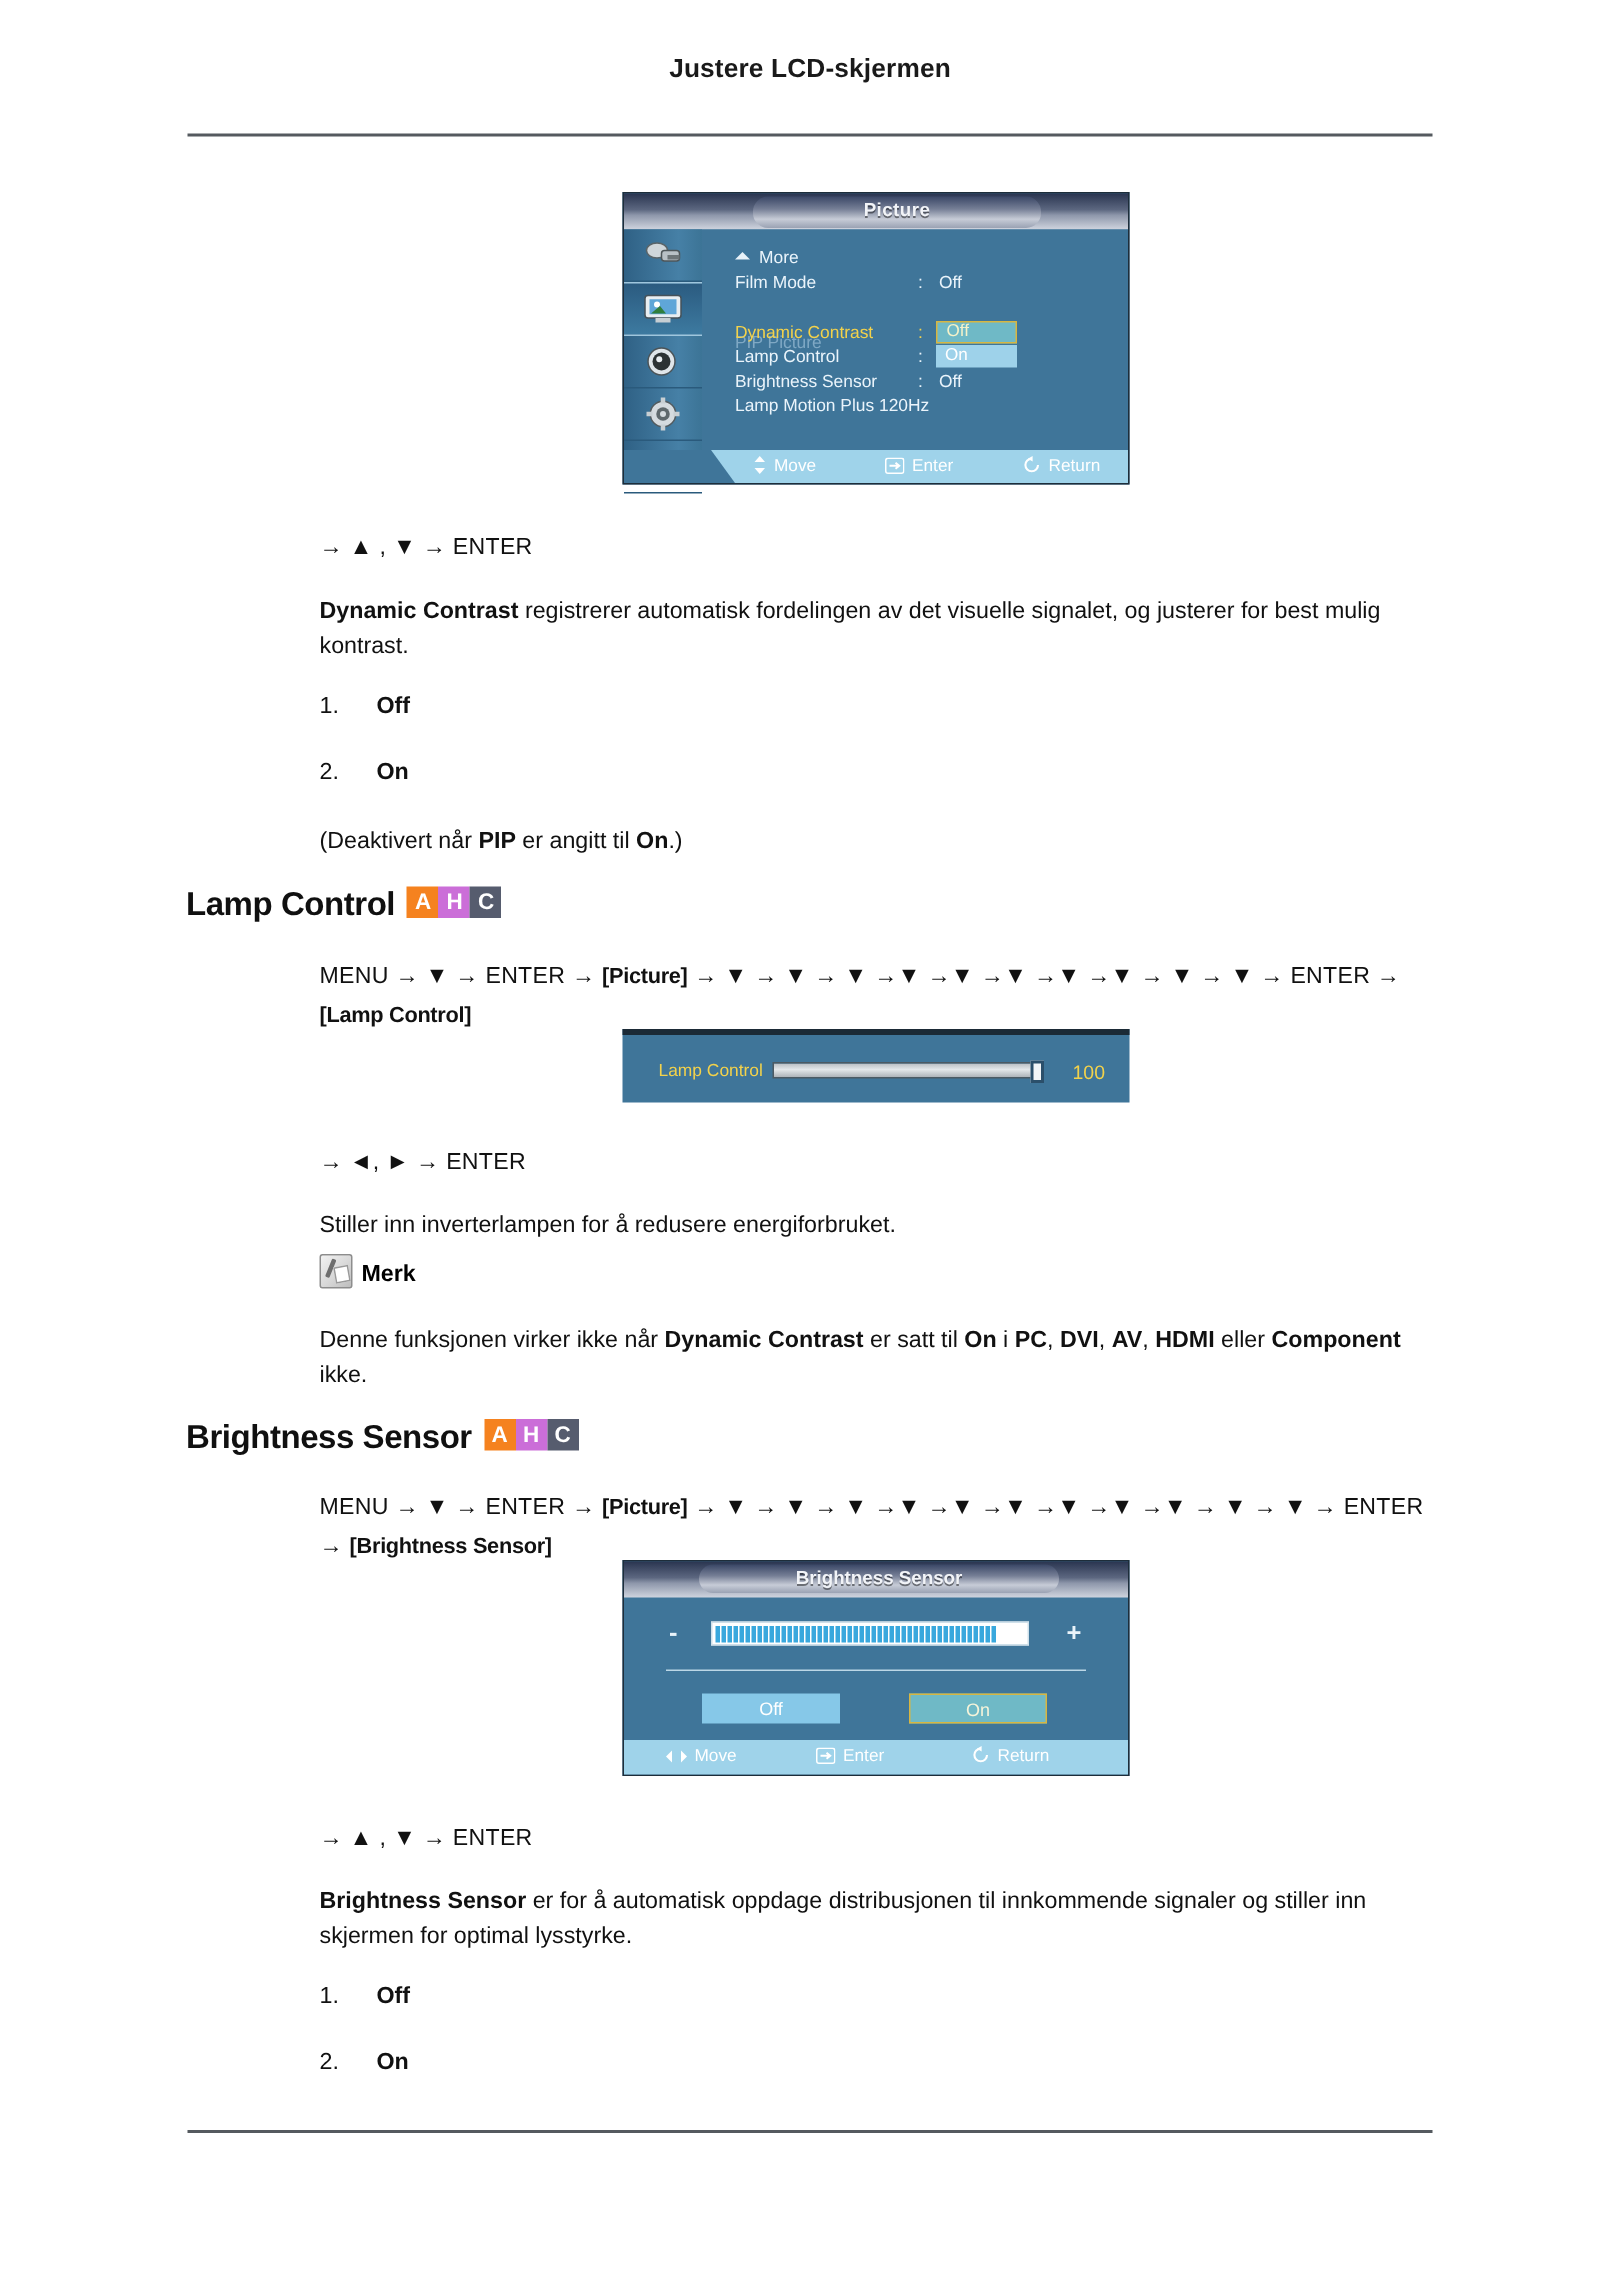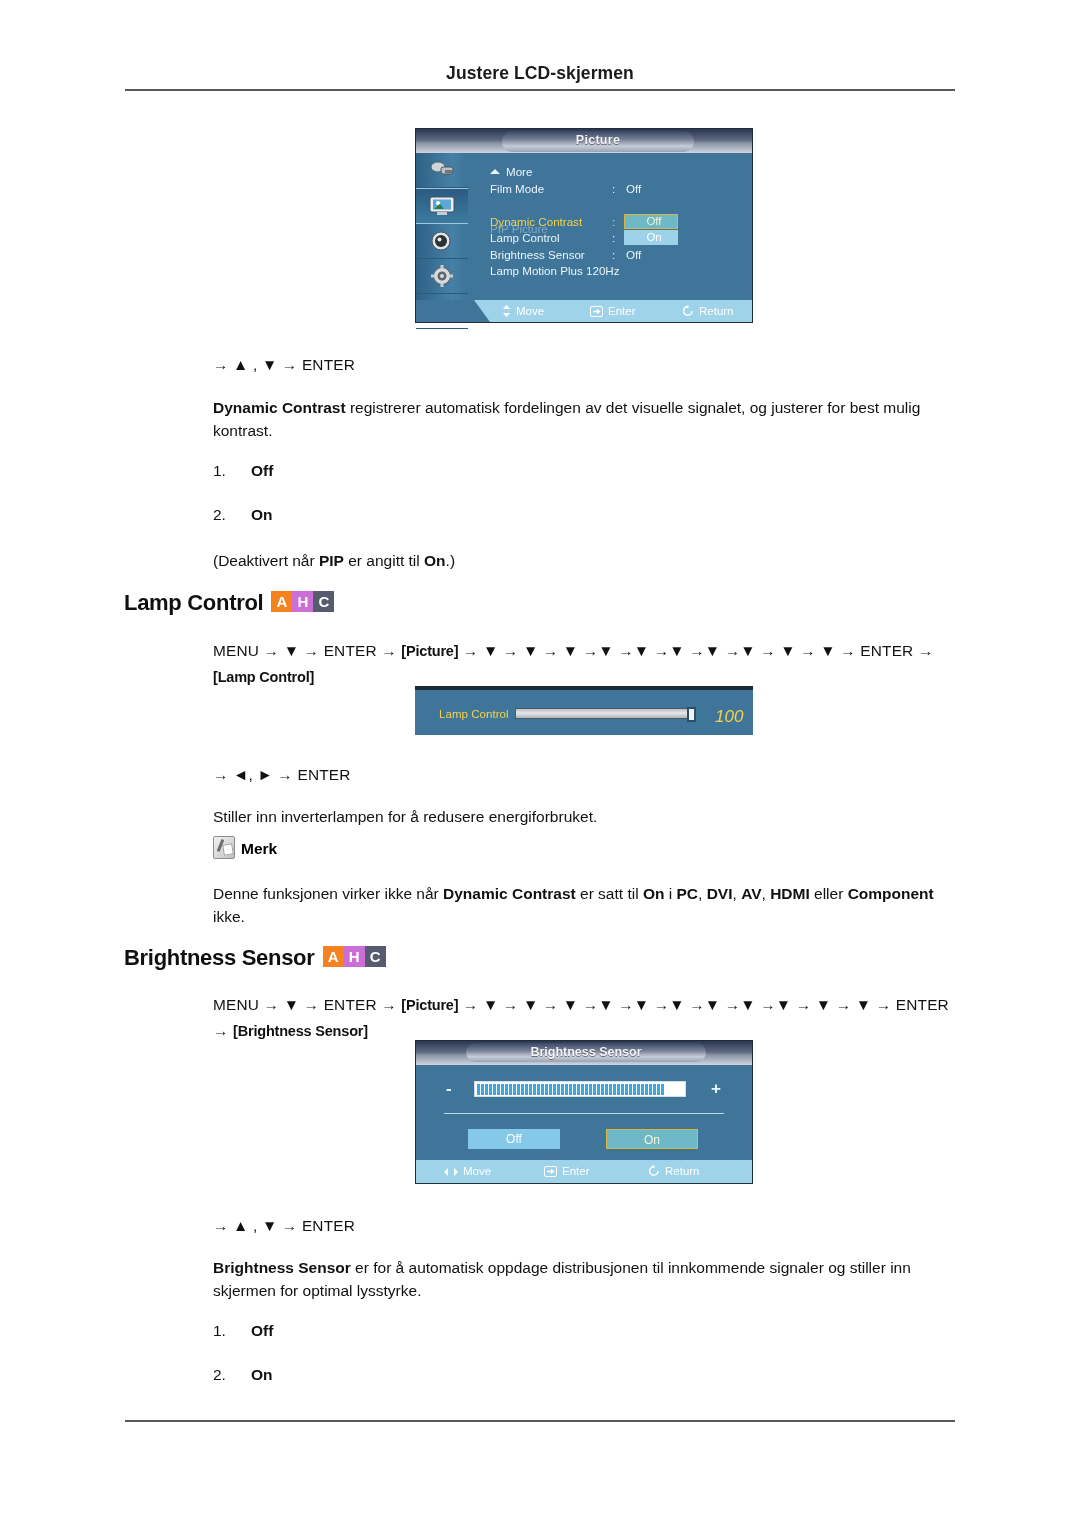--- a/index.html
+++ b/index.html
@@ -21,21 +21,21 @@
     height: 1527px;
     box-sizing: border-box;
   }
 
   
   .page-header {
     text-align: center;
     font-size: 17.5px;
     font-weight: bold;
     color: #1a1a1a;
-    padding-top: 63px;
+    padding-top: 35px;
     letter-spacing: 0.1px;
   }
   .rule {
     position: absolute;
     left: 125px;
     right: 125px;
     height: 0;
     border-top: 2px solid #555a5f;
   }
   .rule-top { top: 89px; }
@@ -189,21 +189,20 @@
   .sb-glyph {
     position: absolute;
     left: 50%; top: 50%;
     transform: translate(-50%,-50%);
     width: 28px; height: 24px;
   }
   .osd1-list {
     position: absolute;
     left: 74px; top: 12px;
     width: 244px;
-    text-align: center;
   }
   .osd-row {
     position: relative;
     height: 16.5px;
     font-size: 11.6px;
     color: #eaf4fb;
     white-space: nowrap;
   }
   .osd-row .lbl { position: absolute; left: 0; }
   .osd-row .colon { position: absolute; left: 122px; }
@@ -291,23 +290,22 @@
     position: absolute;
     right: -2px; top: -2px;
     width: 9px; height: 15px;
     background: #f2f5f7;
     border: 2px solid #2b4f6a;
     box-sizing: border-box;
   }
   .osd2-value {
     position: absolute;
     left: 300px; top: 17px;
-    font-size: 17px;
+    font-size: 13px;
     color: #f3d24b;
-    font-style: italic;
   }
 
   
   .osd3 {
     left: 415px; top: 1040px;
     width: 338px; height: 144px;
     background: #3f7599;
     border: 1px solid #1d2d3a;
   }
   .osd3-titlebar {

